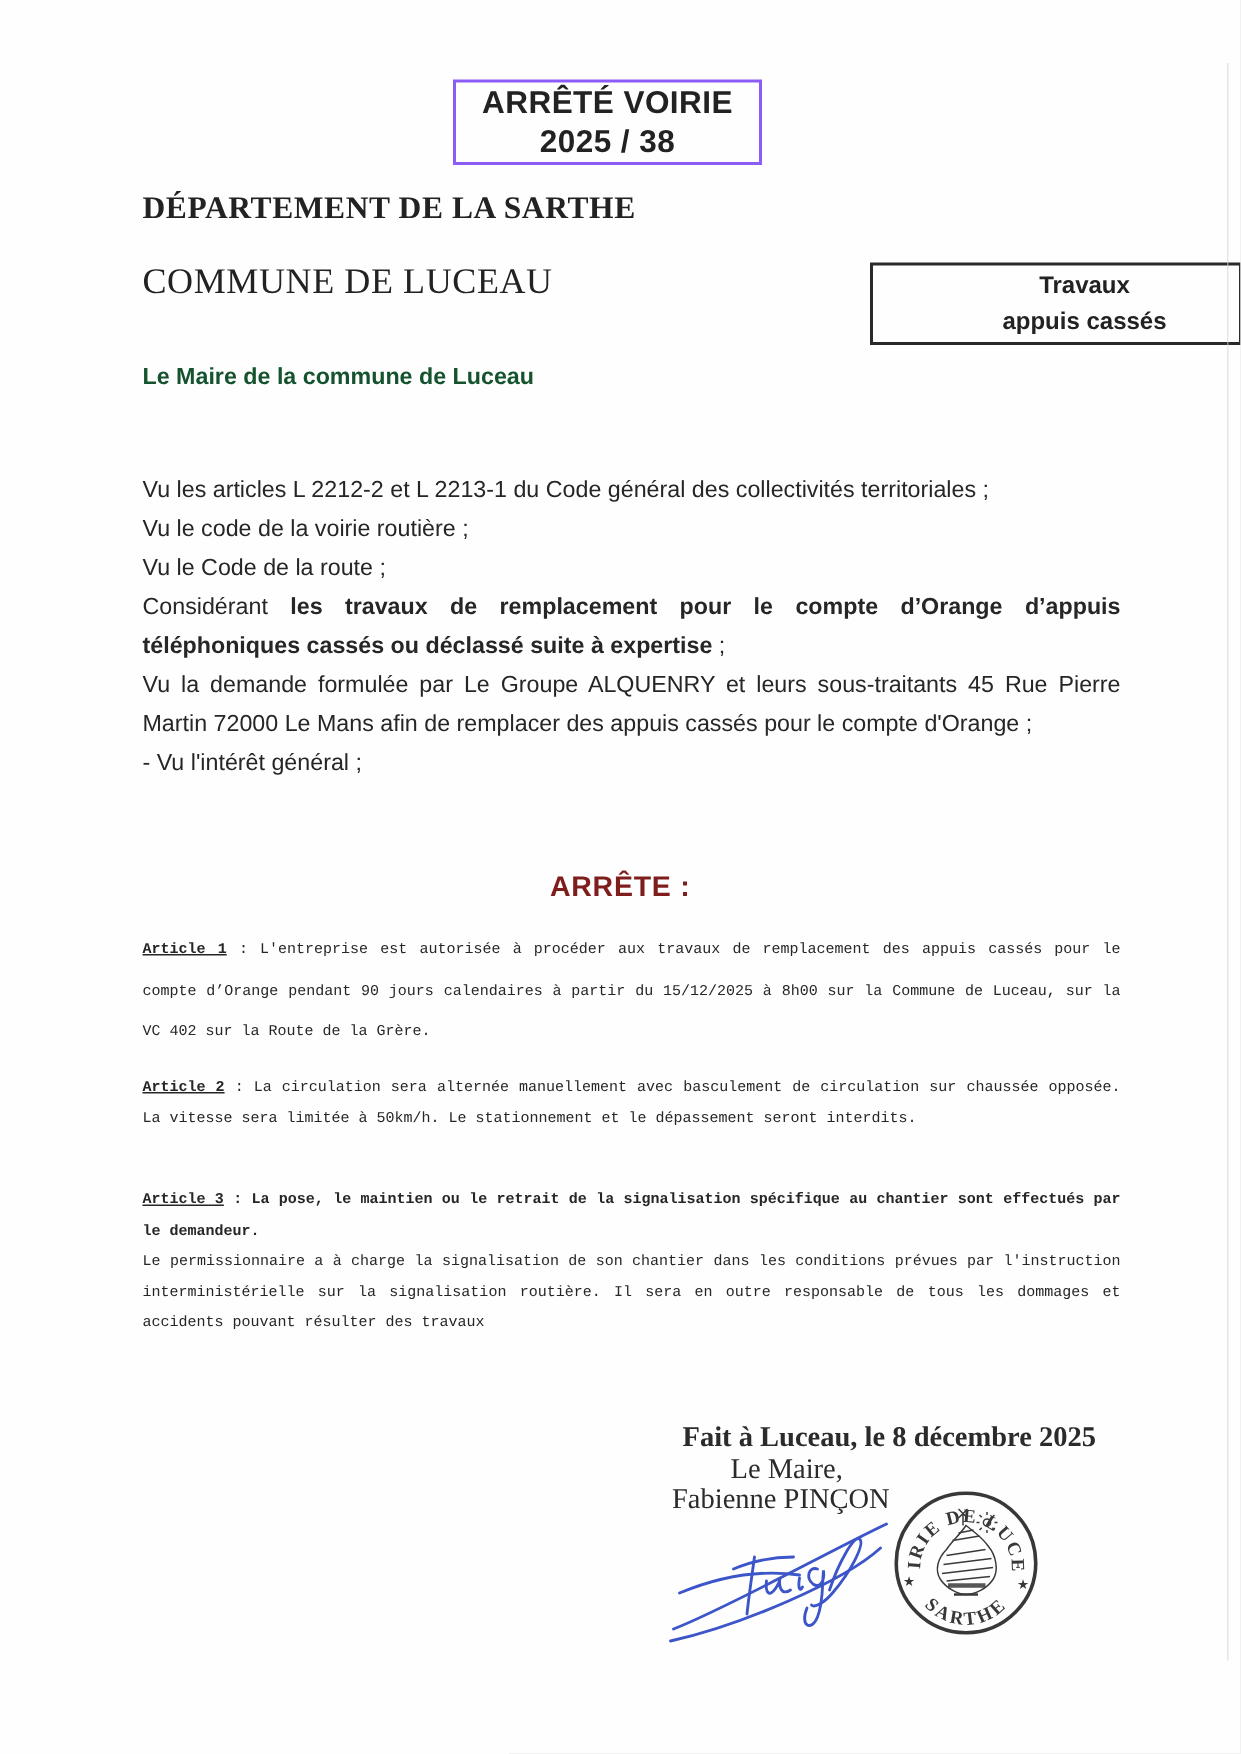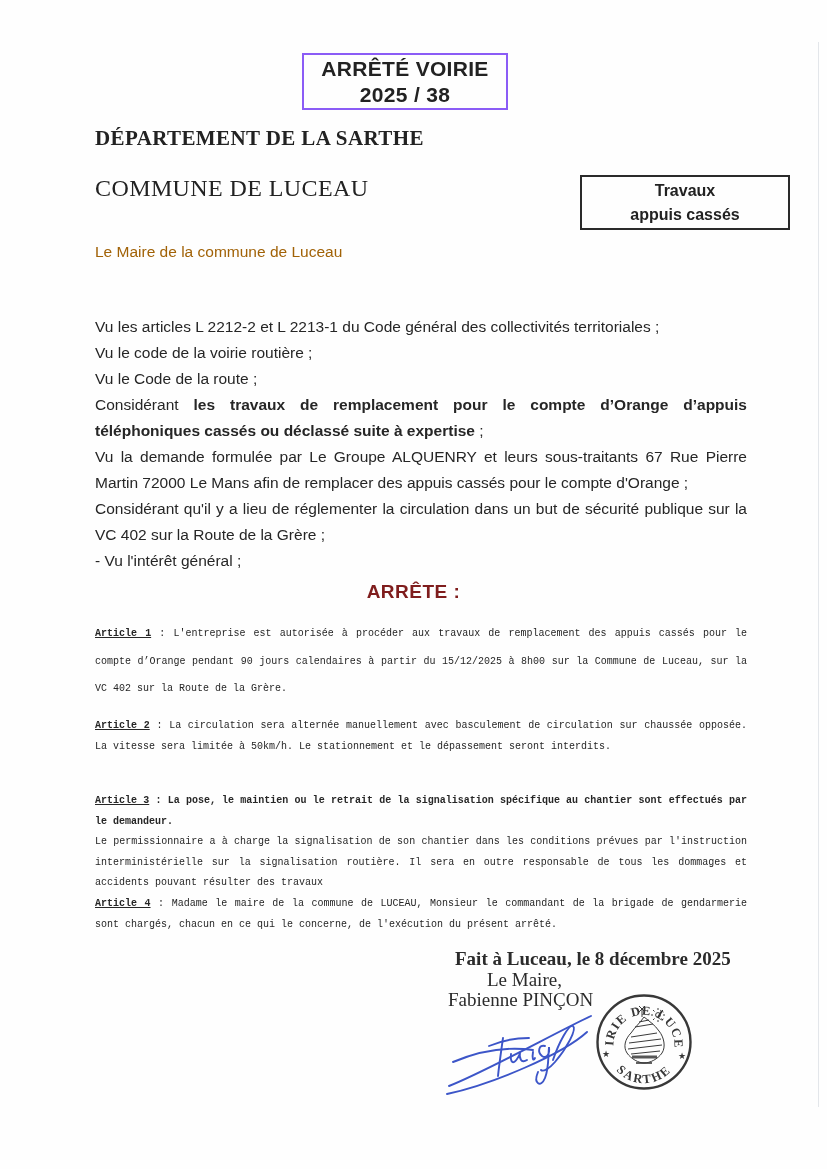--- a/index.html
+++ b/index.html
@@ -15,23 +15,23 @@
     display:flex;flex-direction:column;align-items:center;justify-content:center;
     font-weight:bold;font-size:21px;line-height:26px;letter-spacing:.3px;color:#222;
   }
   .department{left:95px;top:126px;font-family:"Liberation Serif","DejaVu Serif",serif;
     font-weight:bold;font-size:21px;color:#222;letter-spacing:.4px;}
   .commune{left:95px;top:175px;font-family:"Liberation Serif","DejaVu Serif",serif;
     font-weight:normal;font-size:24px;color:#222;letter-spacing:.4px;}
   .subject-box{
     left:580px;top:175px;width:206px;height:51px;border:2px solid #2a2a2a;
     display:flex;flex-direction:column;align-items:center;justify-content:center;
-    font-weight:bold;font-size:16px;line-height:24px;color:#222;
+    font-weight:bold;font-size:16px;line-height:24px;color:#222;padding-left:38px;
   }
-  .mayor-line{left:95px;top:243px;font-weight:normal;font-size:15.5px;color:#a16207;}
+  .mayor-line{left:95px;top:243px;font-weight:bold;font-size:15.5px;color:#14532d;}
   
   .recitals{left:95px;top:314px;width:652px;font-size:15.5px;line-height:26px;}
   .recitals p{margin:0;}
   .just{text-align:justify;}
   .b{font-weight:bold;margin-top:12px;}
   
   .arrete-heading{left:0;top:581px;width:827px;text-align:center;
     font-weight:bold;font-size:19px;letter-spacing:.5px;color:#7f1d1d;}
   .article{width:652px;font-size:10px;text-align:justify;font-family:Liberation Mono, monospace;}
   .article p{margin:0;}
@@ -67,43 +67,39 @@
     <div>appuis cassés</div>
   </div>
 
   <div class="abs mayor-line">Le Maire de la commune de Luceau</div>
 
   <div class="abs recitals">
     <p>Vu les articles L 2212-2 et L 2213-1 du Code général des collectivités territoriales ;</p>
     <p>Vu le code de la voirie routière ;</p>
     <p>Vu le Code de la route ;</p>
     <p class="just"><span>Considérant </span><span class="b">les travaux de remplacement pour le compte d’Orange d’appuis téléphoniques cassés ou déclassé suite à expertise</span><span> ;</span></p>
-    <p class="just">Vu la demande formulée par Le Groupe ALQUENRY et leurs sous-traitants 67 Rue Pierre Martin 72000 Le Mans afin de remplacer des appuis cassés pour le compte d'Orange ;</p>
-    <p class="just">Considérant qu'il y a lieu de réglementer la circulation dans un but de sécurité publique sur la VC 402 sur la Route de la Grère ;</p>
+    <p class="just">Vu la demande formulée par Le Groupe ALQUENRY et leurs sous-traitants 45 Rue Pierre Martin 72000 Le Mans afin de remplacer des appuis cassés pour le compte d'Orange ;</p>
     <p>- Vu l'intérêt général ;</p>
   </div>
 
   <div class="abs arrete-heading">ARRÊTE :</div>
 
   <div class="abs article article-1">
     <p><span class="art-label">Article 1</span><span> : </span><span>L'entreprise est autorisée à procéder aux travaux de remplacement des appuis cassés pour le compte d’Orange pendant 90 jours calendaires à partir du 15/12/2025 à 8h00 sur la Commune de Luceau, sur la VC 402 sur la Route de la Grère.</span></p>
   </div>
 
   <div class="abs article article-2">
     <p><span class="art-label">Article 2</span><span> : </span><span>La circulation sera alternée manuellement avec basculement de circulation sur chaussée opposée. La vitesse sera limitée à 50km/h. Le stationnement et le dépassement seront interdits.</span></p>
   </div>
 
   <div class="abs article article-3">
     <p><span class="art-label">Article 3</span><span class="b"> : </span><span class="b">La pose, le maintien ou le retrait de la signalisation spécifique au chantier sont effectués par le demandeur.</span></p>
     <p>Le permissionnaire a à charge la signalisation de son chantier dans les conditions prévues par l'instruction interministérielle sur la signalisation routière. Il sera en outre responsable de tous les dommages et accidents pouvant résulter des travaux</p>
   </div>
 
-  <div class="abs article article-4">
-    <p><span class="art-label">Article 4</span><span> : </span><span>Madame le maire de la commune de LUCEAU, Monsieur le commandant de la brigade de gendarmerie sont chargés, chacun en ce qui le concerne, de l'exécution du présent arrêté.</span></p>
-  </div>
 
   <div class="abs sig sig-place">Fait à Luceau, le 8 décembre 2025</div>
   <div class="abs sig sig-title">Le Maire,</div>
   <div class="abs sig sig-name">Fabienne PINÇON</div>
 
   <svg class="abs signature-svg" width="158" height="94" viewBox="0 0 158 94">
     <g fill="none" stroke="#3c55c8" stroke-width="1.9" stroke-linecap="round">
       <path d="M6,78 C42,64 110,26 148,8"></path>
       <path d="M4,86 C50,76 120,46 144,24"></path>
       <path d="M10,54 C34,44 62,38 90,42"></path>

